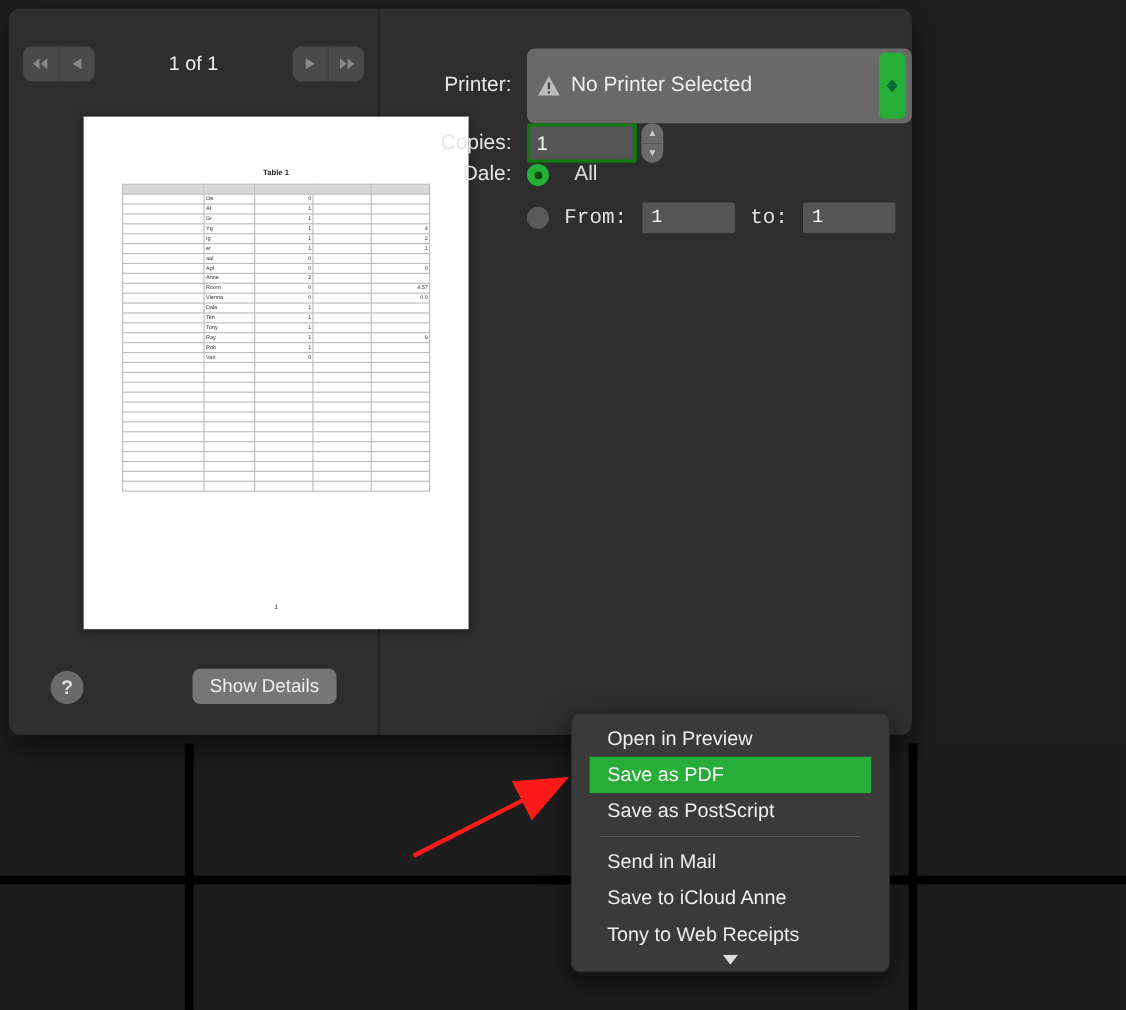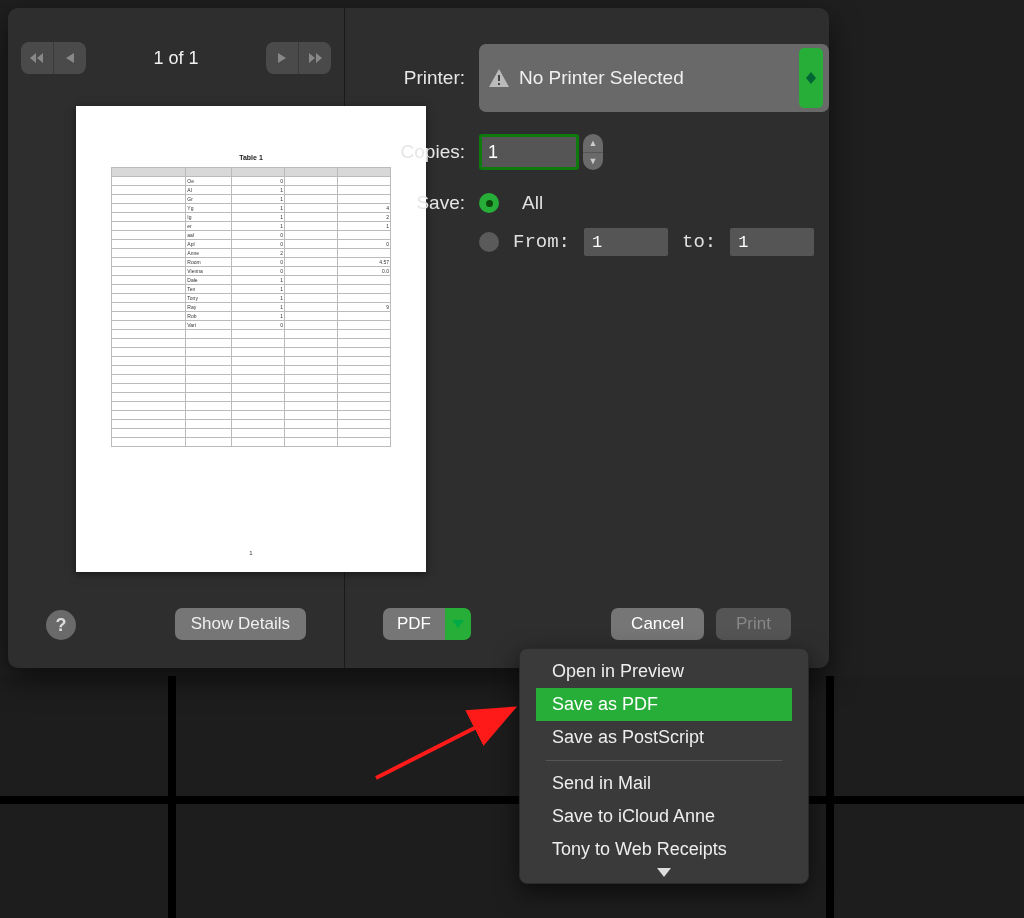--- a/index.html
+++ b/index.html
@@ -36,21 +36,21 @@
   .table .col-num1{width:52px;text-align:right;}
   .table .col-num2{width:52px;text-align:right;}
   .table .col-num3{width:52px;text-align:right;}
   .table td.num{text-align:right;}
   .preview-pg{position:absolute;bottom:16px;left:0;right:0;text-align:center;font-size:6px;color:#333;}
   .help{position:absolute;left:38px;bottom:28px;width:30px;height:30px;border-radius:50%;background:#6a6a6a;display:flex;align-items:center;justify-content:center;color:#ddd;font-weight:600;font-size:18px;}
   .show-details{position:absolute;right:38px;bottom:28px;background:var(--btn-bg-light);border-radius:7px;padding:6px 16px;color:#f0f0f0;font-size:17px;}
 
   
   .form{margin-top:36px;font-size:19px;}
-  .form-row{display:flex;align-items:center;margin-bottom:22px;}
+  .form-row{display:flex;align-items:center;}
   .form-label{width:120px;text-align:right;margin-right:14px;color:#e6e6e6;}
   .printer-select{flex:0 0 auto;width:330px;height:36px;background:#696969;border-radius:7px;display:flex;align-items:center;padding:16px 10px;position:relative;color:#f0f0f0;}
   .printer-select .warn{margin-right:10px;display:flex;}
   .updown{position:absolute;right:6px;top:4px;bottom:4px;width:24px;background:var(--green);border-radius:5px;display:flex;flex-direction:column;align-items:center;justify-content:center;color:#063;}
   .updown svg{display:block;}
   .copies-wrap{display:flex;align-items:center;}
   .copies-input{width:82px;height:30px;background:var(--bg-input);border:3px solid #0e7a0e;border-radius:3px;color:#fff;font-size:18px;padding:0 6px;display:flex;align-items:center;}
   .stepper{width:20px;height:36px;margin-left:4px;background:#6a6a6a;border-radius:10px;display:flex;flex-direction:column;}
   .stepper div{flex:1;display:flex;align-items:center;justify-content:center;font-size:9px;color:#ccc;}
   .stepper div+div{border-top:1px solid #555;}
@@ -397,56 +397,41 @@
               <span>1</span>
             </div>
           <div class="stepper">
             <div>▲</div>
             <div>▼</div>
           </div>
         </div>
       </div>
 
       <div class="form-row" style="align-items:flex-start;">
-        <div class="form-label">Save:</div>
+        <div class="form-label">Dale:</div>
         <div class="radio-col">
           <div class="radio-row">
             <div class="radio selected"></div>
             <span>All</span>
           </div>
           <div class="radio-row from-to">
             <div class="radio"></div>
             <span>From:</span>
             <div class="small-input">
                 <span>1</span>
               </div>
             <span>to:</span>
             <div class="small-input">
                 <span>1</span>
               </div>
           </div>
         </div>
       </div>
     </div>
 
-    <div class="bottom-row">
-      <div style="display:flex;">
-        <div class="pdf-btn">
-            <span>PDF</span>
-          </div>
-        <div class="pdf-chev">
-          <svg width="12" height="8" viewBox="0 0 12 8">
-              <path d="M6 8 L0 0 H12 Z" fill="#0a4"></path>
-            </svg>
-        </div>
-      </div>
-      <div class="spacer"></div>
-      <div class="action-btn"><span>Cancel</span></div>
-      <div class="action-btn disabled"><span>Print</span></div>
-    </div>
   </div>
 </div>
 
 <div class="menu" id="pdf-menu">
     <div class="menu-item">Open in Preview</div>
     <div class="menu-item highlight">Save as PDF</div>
     <div class="menu-item">Save as PostScript</div>
     <div class="menu-sep"></div>
     <div class="menu-item">Send in Mail</div>
     <div class="menu-item">Save to iCloud Anne</div>

